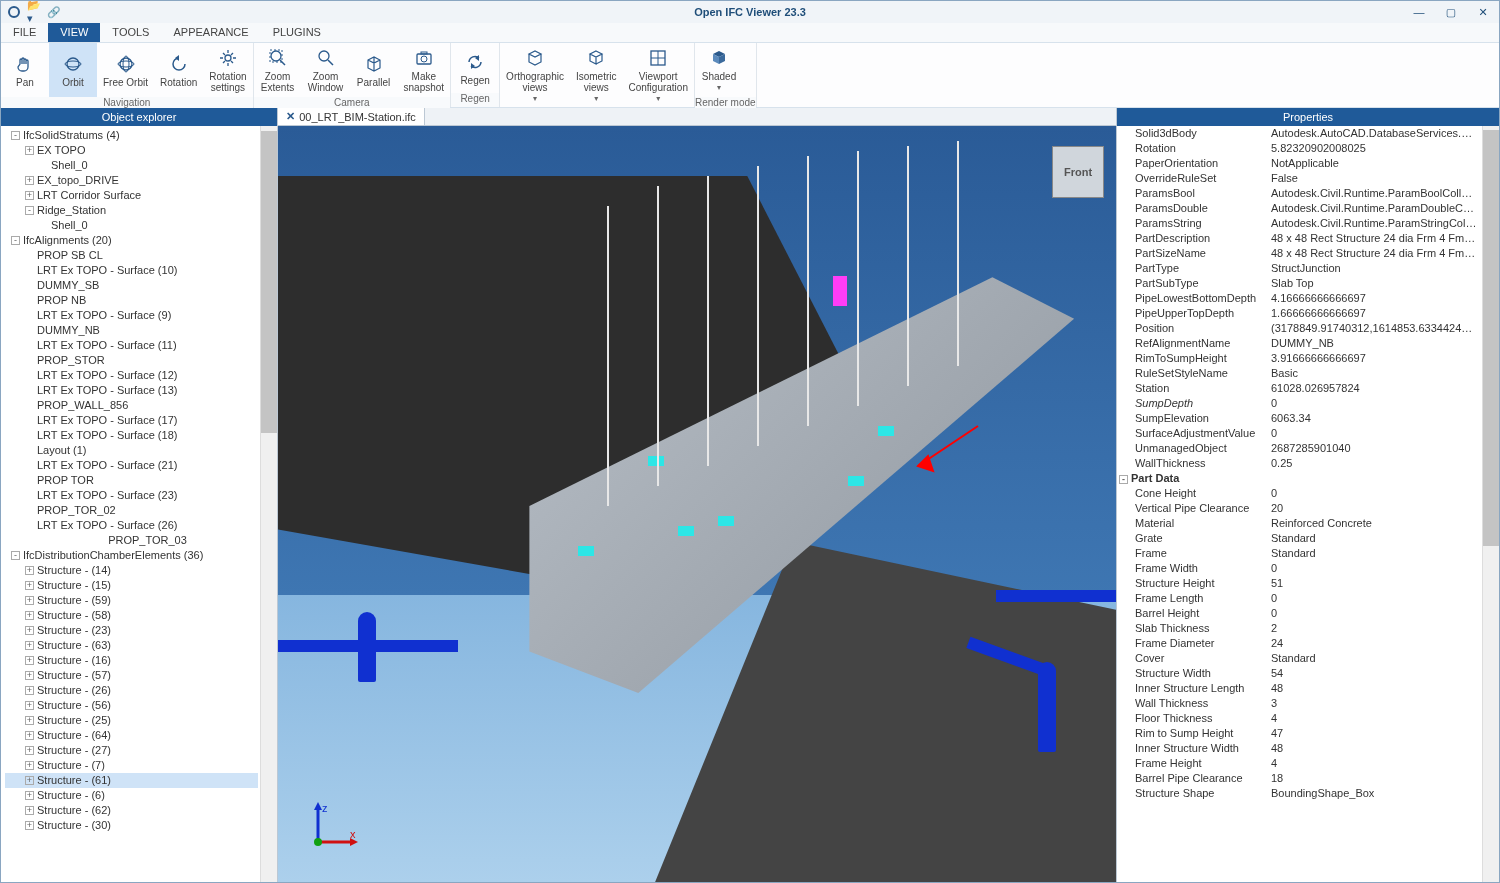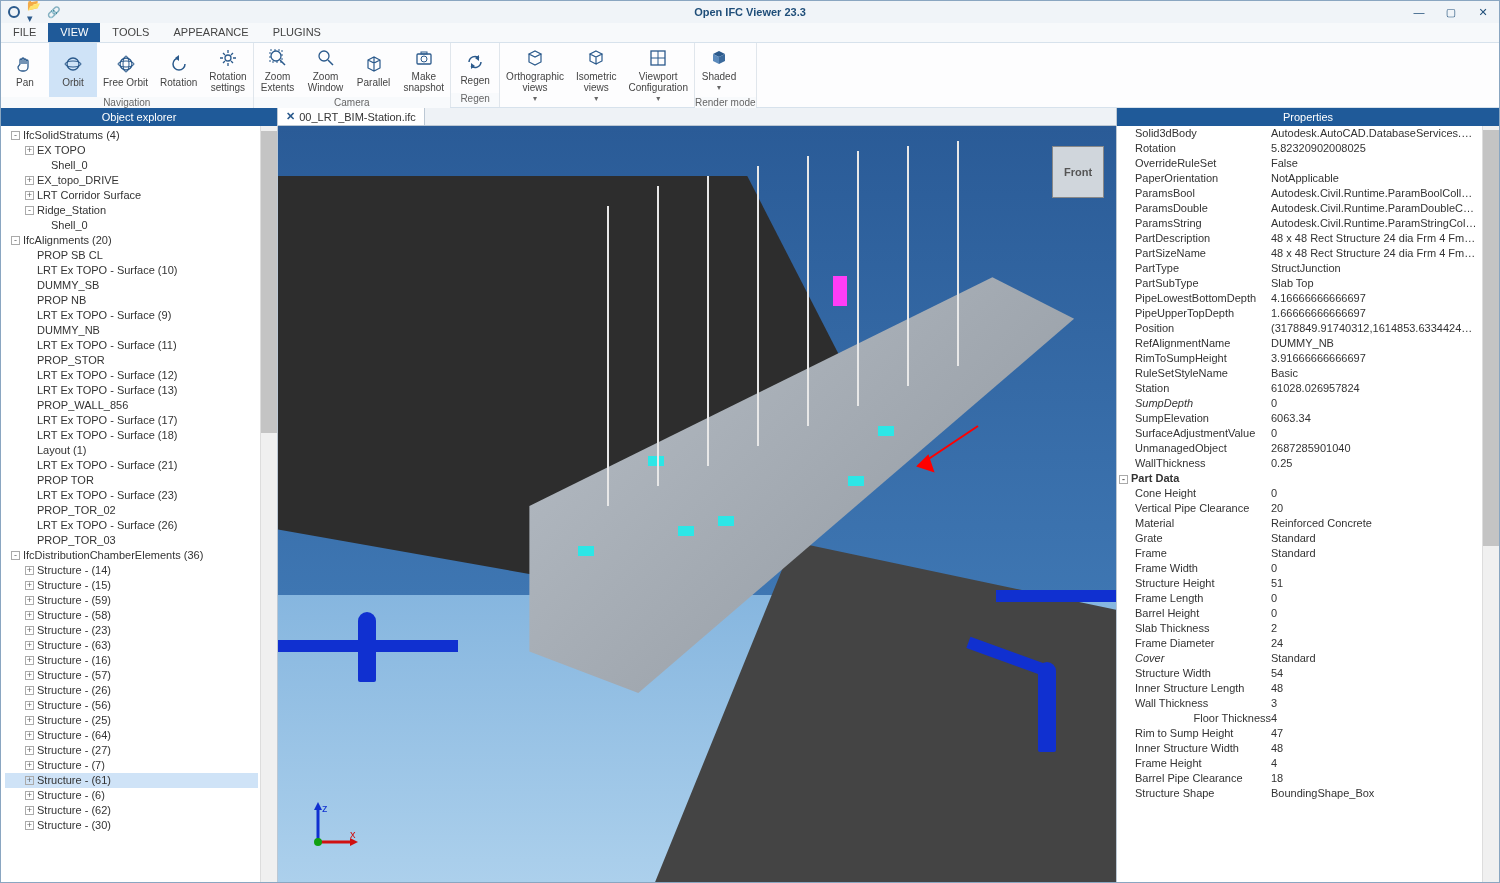--- a/index.html
+++ b/index.html
@@ -353,21 +353,21 @@
             <span>LRT Ex TOPO - Surface (23)</span>
           </div>
           <div class="tree-node" style="padding-left: 20px;">
             <span style="width: 12px; display: inline-block;"></span>
             <span>PROP_TOR_02</span>
           </div>
           <div class="tree-node" style="padding-left: 20px;">
             <span style="width: 12px; display: inline-block;"></span>
             <span>LRT Ex TOPO - Surface (26)</span>
           </div>
-          <div class="tree-node" style="padding-left: 20px;">
+          <div class="tree-node" style="padding-left: 20px; justify-content: center;">
             <span style="width: 12px; display: inline-block;"></span>
             <span>PROP_TOR_03</span>
           </div>
           <div class="tree-node" style="padding-left: 6px;">
             <span class="tw">-</span>
             <span>IfcDistributionChamberElements (36)</span>
           </div>
           <div class="tree-node" style="padding-left: 20px;">
             <span class="tw">+</span>
             <span>Structure -  (14)</span>
@@ -508,26 +508,26 @@
       <div class="props" id="props">
           <div class="prop-row">
             <div class="k" style="padding-left: 14px;">Solid3dBody</div>
             <div class="v">Autodesk.AutoCAD.DatabaseServices.Solid3d</div>
           </div>
           <div class="prop-row">
             <div class="k" style="padding-left: 14px;">Rotation</div>
             <div class="v">5.82320902008025</div>
           </div>
           <div class="prop-row">
+            <div class="k" style="padding-left: 14px;">PaperOrientation</div>
+            <div class="v">NotApplicable</div>
+          </div>
+          <div class="prop-row">
             <div class="k" style="padding-left: 14px;">OverrideRuleSet</div>
             <div class="v">False</div>
-          </div>
-          <div class="prop-row">
-            <div class="k" style="padding-left: 14px;">PaperOrientation</div>
-            <div class="v">NotApplicable</div>
           </div>
           <div class="prop-row">
             <div class="k" style="padding-left: 14px;">ParamsBool</div>
             <div class="v">Autodesk.Civil.Runtime.ParamBoolCollection</div>
           </div>
           <div class="prop-row">
             <div class="k" style="padding-left: 14px;">ParamsDouble</div>
             <div class="v">Autodesk.Civil.Runtime.ParamDoubleCollection</div>
           </div>
           <div class="prop-row">
@@ -640,37 +640,37 @@
           </div>
           <div class="prop-row">
             <div class="k" style="padding-left: 14px;">Slab Thickness</div>
             <div class="v">2</div>
           </div>
           <div class="prop-row">
             <div class="k" style="padding-left: 14px;">Frame Diameter</div>
             <div class="v">24</div>
           </div>
           <div class="prop-row">
-            <div class="k" style="padding-left: 14px; font-style: italic;">Cover</div>
+            <div class="k" style="padding-left: 14px;">Cover</div>
             <div class="v">Standard</div>
           </div>
           <div class="prop-row">
             <div class="k" style="padding-left: 14px;">Structure Width</div>
             <div class="v">54</div>
           </div>
           <div class="prop-row">
             <div class="k" style="padding-left: 14px;">Inner Structure Length</div>
             <div class="v">48</div>
           </div>
           <div class="prop-row">
             <div class="k" style="padding-left: 14px;">Wall Thickness</div>
             <div class="v">3</div>
           </div>
           <div class="prop-row">
-            <div class="k" style="padding-left: 14px; text-align: right;">Floor Thickness</div>
+            <div class="k" style="padding-left: 14px;">Floor Thickness</div>
             <div class="v">4</div>
           </div>
           <div class="prop-row">
             <div class="k" style="padding-left: 14px;">Rim to Sump Height</div>
             <div class="v">47</div>
           </div>
           <div class="prop-row">
             <div class="k" style="padding-left: 14px;">Inner Structure Width</div>
             <div class="v">48</div>
           </div>

